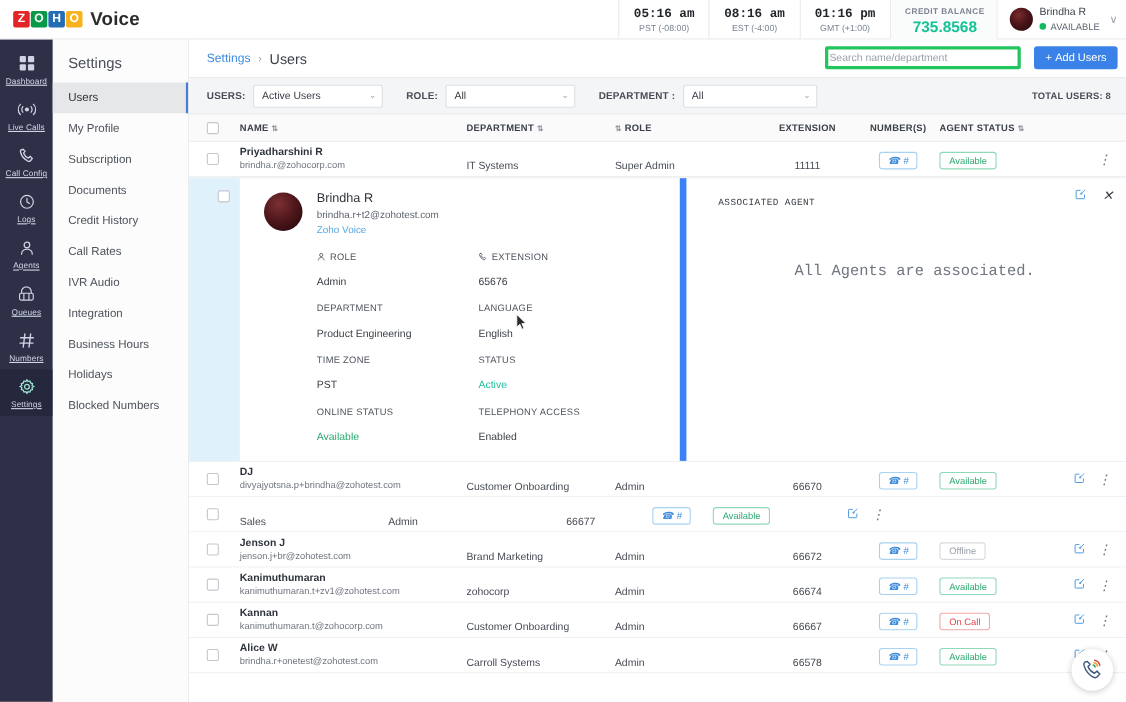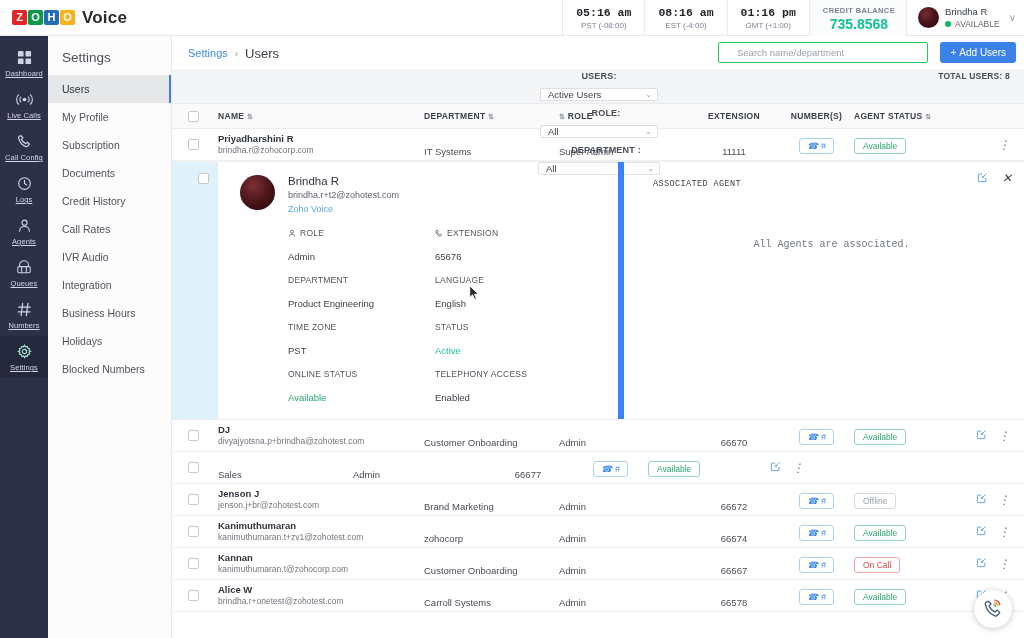--- a/index.html
+++ b/index.html
@@ -93,39 +93,38 @@
   .main { position: absolute; top: 36px; left: 172px; width: 852px; height: 602px; background: #ffffff; }
 
   .crumbbar {
     height: 34px; display: flex; align-items: center; padding: 0 12px 0 16px;
     position: relative;
   }
   .crumb-link { font-size: 11px; color: #3f8ddc; cursor: pointer; }
   .crumb-sep { font-size: 10px; color: #9aa0ab; margin: 0 7px; }
   .crumb-cur { font-size: 13px; color: #3c4048; }
   .search-input {
-    position: absolute; right: 96px; top: 6px; width: 210px; height: 21px;
-    border: 1px solid #22c55e; border-radius: 2px; font-size: 9.5px;
-    color: #3c4048; padding: 0 18px; outline: none;
+    position: absolute; right: 96px; top: 6px; width: 178px; height: 21px;
+    border: 3px solid #22c55e; border-radius: 2px; font-size: 9.5px;
+    color: #3c4048; padding: 0 1px; outline: none;
     font-family: "Liberation Sans", sans-serif; background: #fff;
   }
   .search-input::placeholder { color: #9aa0ab; }
   .add-btn {
     position: absolute; right: 8px; top: 6px; height: 21px; padding: 0 10px;
     background: #3b82e8; color: #fff; border: none; border-radius: 3px;
     font-size: 10px; cursor: pointer; font-family: "Liberation Sans", sans-serif;
     display: flex; align-items: center; gap: 3px;
   }
 
   .filterbar {
     height: 34px; background: #f4f5f7; border-top: 1px solid #e9ebee;
     border-bottom: 1px solid #e9ebee;
     display: flex; align-items: center; padding: 0 14px 0 16px; gap: 7px;
     position: relative;
-    flex-direction: column;
   }
   .f-label { font-size: 9px; color: #474c55; font-weight: bold; letter-spacing: .2px; }
   .f-select {
     height: 21px; background: #fff; border: 1px solid #dcdfe3; border-radius: 2px;
     font-size: 9.5px; color: #3c4048; padding: 0 16px 0 7px;
     display: flex; align-items: center; position: relative; cursor: pointer;
   }
   .f-select .scaret {
     position: absolute; right: 5px; color: #9aa0ab; font-size: 8px; line-height: 1;
   }
@@ -210,21 +209,21 @@
   .fv.teal  { color: #25bfa0; }
   .fv.green { color: #2aa870; }
   .exp-right {
     flex: 1; border-left: 6px solid #3b82f6; padding: 11px 14px 0 29px;
     position: relative;
     font-family: Liberation Mono, monospace;
   }
   .exp-rt-title { font-size: 8.5px; color: #3b4049; letter-spacing: .4px; }
   .exp-rt-actions { position: absolute; right: 12px; top: 9px; display: flex; gap: 14px; align-items: center; }
   .ico-close { color: #3c4048; font-size: 12px; cursor: pointer; }
-  .exp-rt-empty { text-align: center; font-size: 10px; color: #70767f; margin-top: 48px; }
+  .exp-rt-empty { text-align: center; font-size: 14px; color: #70767f; margin-top: 48px; }
 
   
   .fab {
     position: absolute; right: 12px; bottom: 10px; width: 38px; height: 38px;
     border-radius: 50%; background: #ffffff;
     box-shadow: 0 1px 6px rgba(0,0,0,.22);
     display: flex; align-items: center; justify-content: center; cursor: pointer;
   }
   .cursor-arrow { position: absolute; left: 469px; top: 285px; pointer-events: none; }
 </style>

